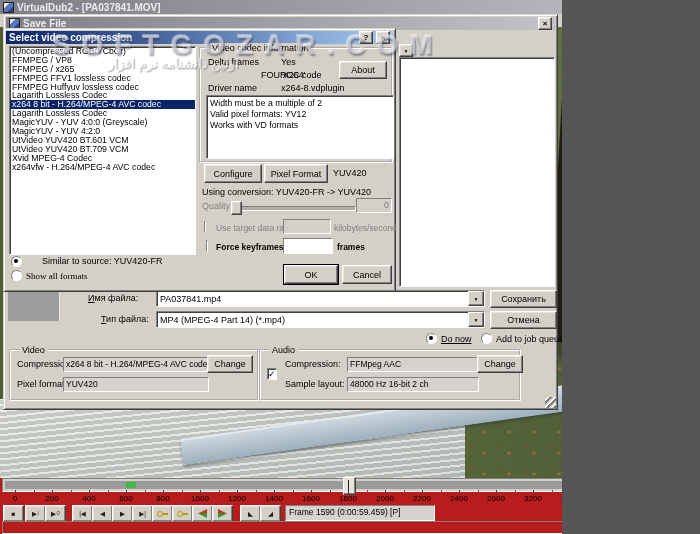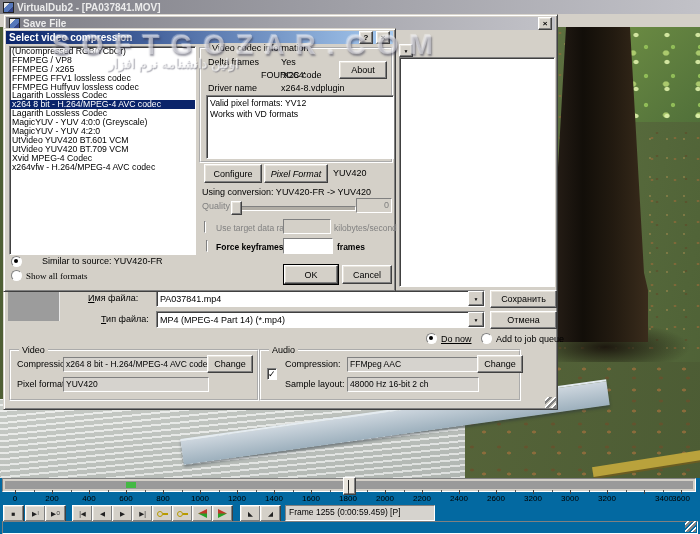--- a/index.html
+++ b/index.html
@@ -1,16 +1,16 @@
 <!DOCTYPE html>
 <html><head>
 <meta charset="utf-8">
 <style>
   html,body{margin:0;padding:0;background:#555;}
-  #screen{position:relative;width:700px;height:534px;background:#0369a1;overflow:hidden;
+  #screen{position:relative;width:562px;height:534px;background:#b91c1c;overflow:hidden;
           font-family:"Liberation Sans",sans-serif;font-size:9px;color:#000;}
   .abs{position:absolute;}
   
   .win3d{background:#d4d0c8;border:1px solid;border-color:#d8d4cc #404040 #404040 #d8d4cc;
          box-shadow:inset 1px 1px 0 #fff, inset -1px -1px 0 #808080;}
   .sunken{border:1px solid;border-color:#808080 #fff #fff #808080;box-shadow:inset 1px 1px 0 #404040;}
   .sunken-lite{border:1px solid;border-color:#808080 #fff #fff #808080;}
   .btn{background:#d4d0c8;border:1px solid;border-color:#fff #404040 #404040 #fff;
        box-shadow:inset -1px -1px 0 #808080, inset 1px 1px 0 #e8e4dc;
        display:flex;align-items:center;justify-content:center;font-size:9px;cursor:default;}
@@ -234,28 +234,29 @@
       <div id="info-rows">
           <div class="abs label" style="left: 7px; top: 8px;">Delta frames</div>
           <div class="abs label" style="left: 80px; top: 8px;">Yes</div>
           <div class="abs label" style="left: 14px; top: 21px; padding-left: 46px;">FOURCC code</div>
           <div class="abs label" style="left: 80px; top: 21px;">'X264'</div>
           <div class="abs label" style="left: 7px; top: 34px;">Driver name</div>
           <div class="abs label" style="left: 80px; top: 34px;">x264-8.vdplugin</div>
         </div>
       <div class="btn abs" style="left:138px;top:12px;width:46px;height:16px;">About</div>
       <div id="info-notes" class="abs sunken" style="left:5px;top:46px;width:180px;height:58px;background:#fff;padding:2px 3px;">
+          <div style="font-size: 8.7px; line-height: 11px; white-space: nowrap;">Width must be a multiple of 2</div>
           <div style="font-size: 8.7px; line-height: 11px; white-space: nowrap;">Valid pixel formats: YV12</div>
           <div style="font-size: 8.7px; line-height: 11px; white-space: nowrap;">Works with VD formats</div>
         </div>
     </div>
 
     
     <div class="btn abs" style="left:200px;top:135px;width:56px;height:17px;">Configure</div>
-    <div class="btn abs" style="left:260px;top:135px;width:62px;height:17px;font-style:italic;">Pixel Format</div>
+    <div class="btn abs" style="left:260px;top:135px;width:62px;height:17px;">Pixel Format</div>
     <div class="abs label" style="left:329px;top:139px;">YUV420</div>
     <div class="abs label" style="left:198px;top:158px;">Using conversion: YUV420-FR -&gt; YUV420</div>
 
     
     <div class="abs label gray" style="left:198px;top:172px;">Quality</div>
     <div class="abs sunken-lite" style="left:228px;top:177px;width:122px;height:3px;background:#b0aca4;"></div>
     <div class="abs btn" style="left:227px;top:172px;width:9px;height:12px;"></div>
     <div class="abs sunken-lite editgray" style="left:352px;top:169px;width:30px;height:13px;text-align:right;padding:0 2px;line-height:12px;"><span class="gray">0</span></div>
 
     
@@ -378,19 +379,19 @@
         <span class="scene-icon right"></span>
       </div>
       <div class="btn tb-btn" style="left: 240px;">
         <span class="tb-glyph">◣</span>
       </div>
       <div class="btn tb-btn" style="left: 260px;">
         <span class="tb-glyph">◢</span>
       </div>
     </div>
 
-  <div id="frame-box" class="abs">Frame 1255 (0:00:59.459) [P]</div>
+  <div id="frame-box" class="abs">Frame 1590 (0:00:59.459) [P]</div>
 
   <div id="statusbar" class="abs">
     <div class="grip"></div>
   </div>
 
 </div>
 
 </body></html>

